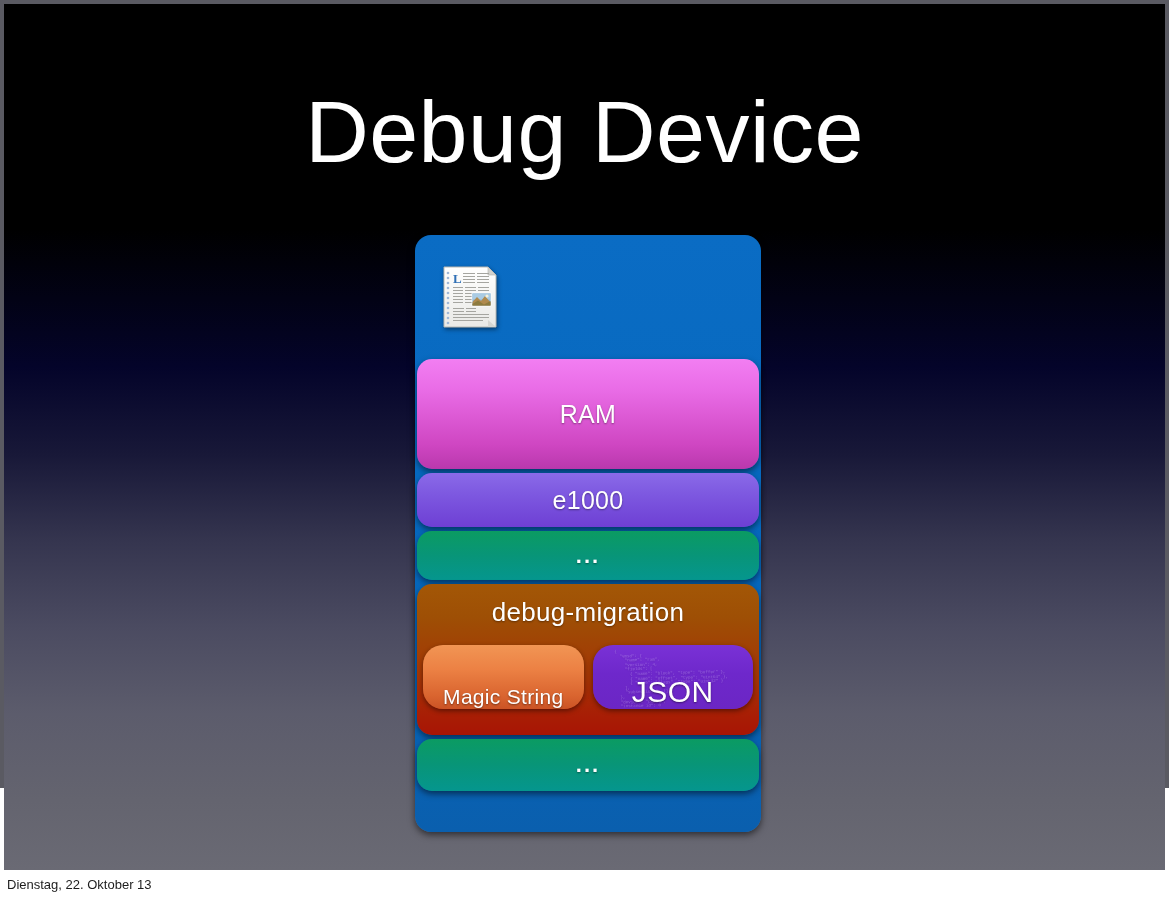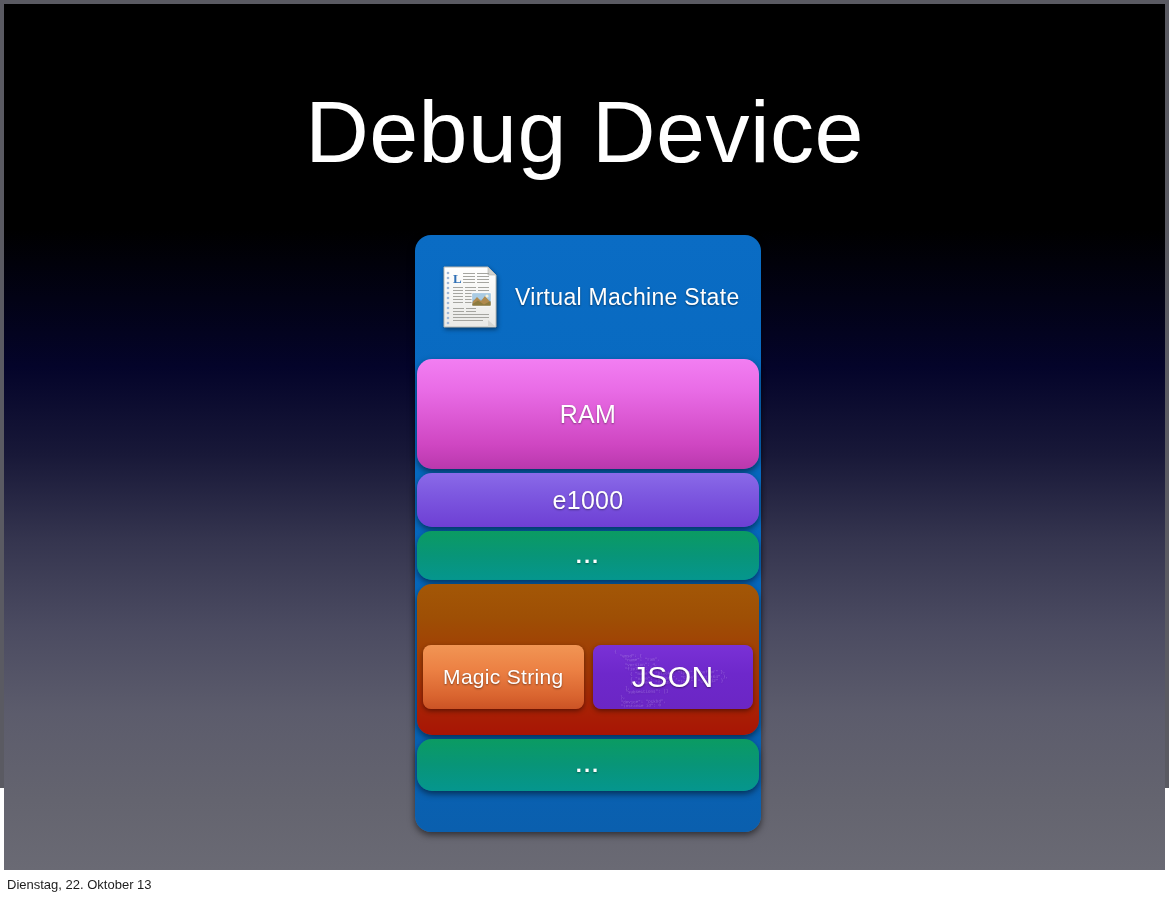--- a/index.html
+++ b/index.html
@@ -176,23 +176,23 @@
     position: absolute;
     left: 6px;
     right: 6px;
     top: 61px;
     display: flex;
     gap: 9px;
   }
   .child-box {
     flex: 1 1 0;
     height: 64px;
-    border-radius: 8px;
+    border-radius: 20px;
     display: flex;
-    align-items: center;
+    align-items: flex-end;
     justify-content: center;
     color: #ffffff;
     font-size: 21px;
     box-shadow: 0 2px 5px rgba(0,0,0,0.45);
     position: relative;
     overflow: hidden;
     text-shadow: 0 1px 2px rgba(0,0,0,0.45);
   }
   .child-box.magic {
     background: linear-gradient(to bottom, #f19554 0%, #ec8144 38%, #d9642f 80%, #cb5325 100%);
@@ -313,39 +313,39 @@
             </g>
             <g>
               <rect x="29" y="27" width="19" height="13" fill="#8fb4d2" stroke="#ffffff" stroke-width="0.8"></rect>
               <rect x="29.5" y="27.5" width="18" height="6" fill="#a9cbe3"></rect>
               <path d="M29.5 36 L34 31 L38 35 L42 30 L47.5 36.5 V39.5 H29.5 Z" fill="#b08a4e"></path>
               <path d="M29.5 38 L35 34.5 L41 38.5 L47.5 35 V39.5 H29.5 Z" fill="#8d7b3f"></path>
               <circle cx="44" cy="30" r="1.6" fill="#f5f0d8"></circle>
             </g>
           </svg>
         </div>
-        <div class="vm-header-label">Virtual Machine State</div>
       </div>
 
       <div class="device-stack">
 
         <div class="device-row ram">
           <span>RAM</span>
         </div>
 
         <div class="device-row e1000">
           <span>e1000</span>
         </div>
 
 
         <div class="device-row dots">
           <span>...</span>
         </div>
 
         <div class="migration-group">
+          <div class="migration-title">debug-migration</div>
           <div class="migration-children">
             <div class="child-box magic">
               <span>Magic String</span>
             </div>
             <div class="child-box json">
               <div class="json-code">{
   "vmsd": {
     "name": "ram",
     "version": 4,
     "fields": [

